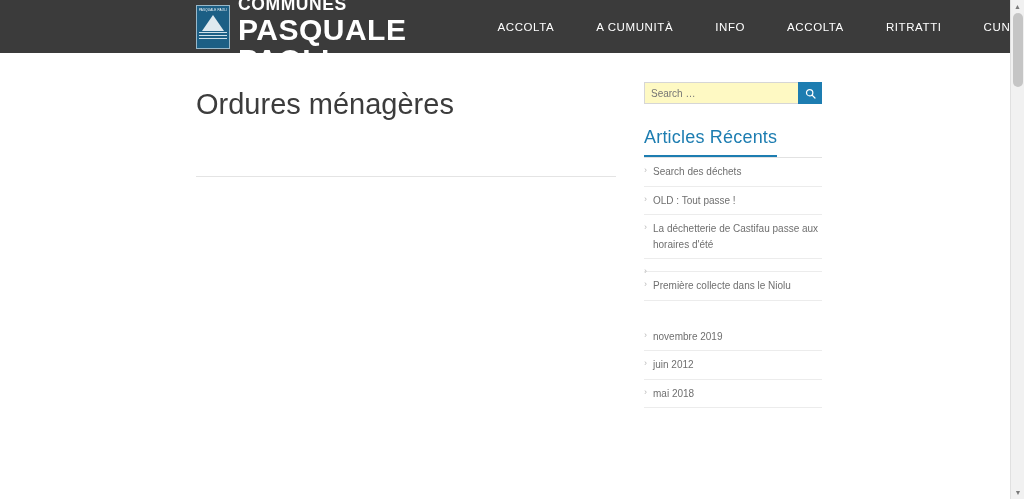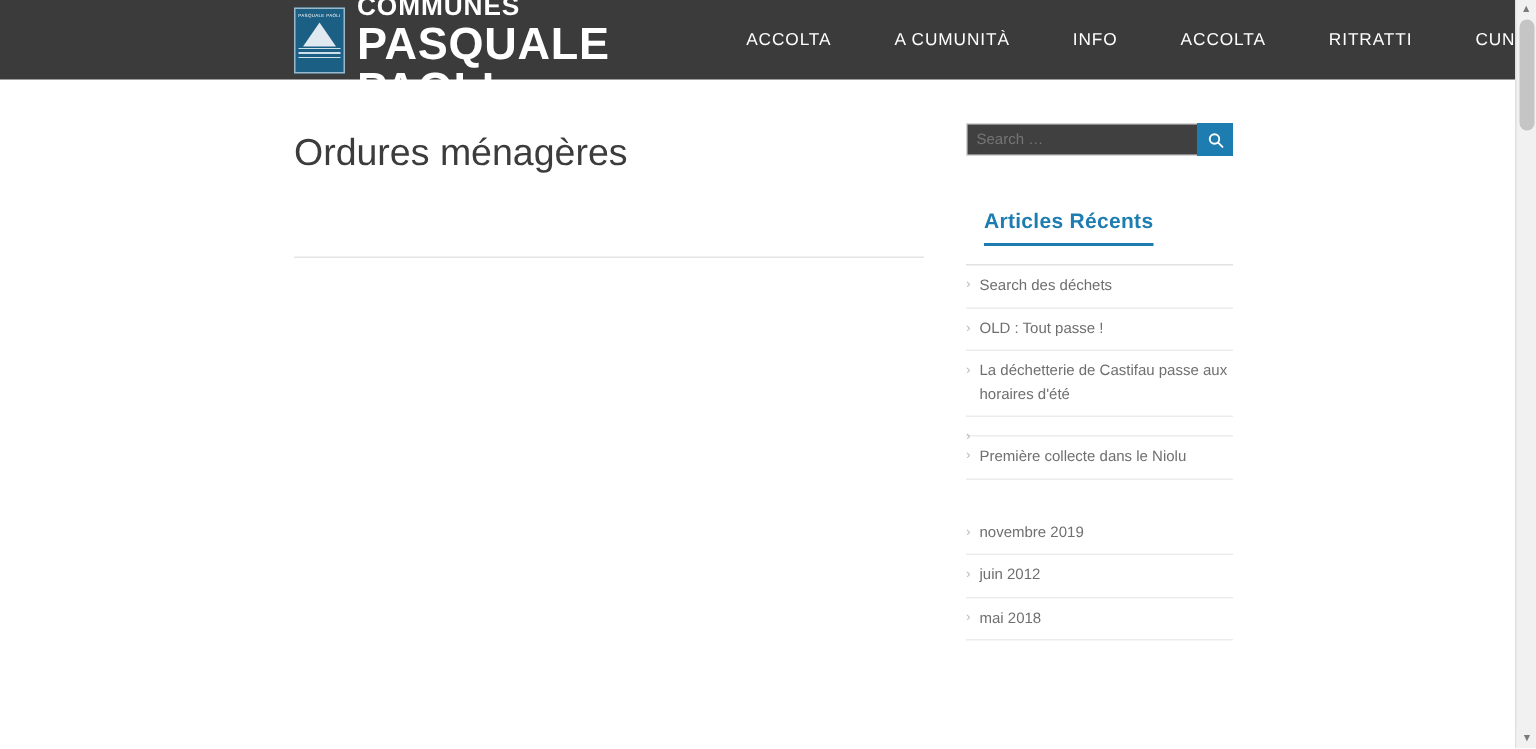--- a/index.html
+++ b/index.html
@@ -121,21 +121,21 @@
     display: flex;
     padding: 28px 0 0 0;
     position: relative;
   }
   .main {
     width: 420px;
     margin-left: 196px;
     padding-top: 6px;
   }
   .page-title {
-    font-size: 25px;
+    font-size: 29px;
     color: #3c3c3c;
     font-weight: normal;
     margin: 0 0 0 0;
     line-height: 1.2;
   }
   .title-rule {
     margin-top: 54px;
     border-top: 1px solid #e4e4e4;
     width: 420px;
   }
@@ -152,45 +152,45 @@
     margin-bottom: 23px;
   }
   .search-input {
     flex: 1;
     border: 1px solid #d6d6d6;
     border-right: none;
     font-size: 10px;
     color: #8a8a8a;
     padding: 0 6px;
     outline: none;
-    background: #404040;
+    background: #fef9c3;
     font-family: "Liberation Sans", sans-serif;
   }
   .search-btn {
     width: 24px;
     background: #1d7db1;
     border: none;
     display: flex;
     align-items: center;
     justify-content: center;
     cursor: pointer;
     padding: 0;
   }
   .search-btn svg { display:block; }
 
   .widget { margin-bottom: 22px; }
   .widget-title {
-    font-size: 14px;
+    font-size: 18px;
     color: #1d7db1;
-    font-weight: bold;
+    font-weight: normal;
     letter-spacing: .2px;
     padding-bottom: 7px;
     border-bottom: 2px solid #1d7db1;
     display: inline-block;
-    margin: 12px;
+    margin: 0;
   }
   .widget-title-wrap {
     border-bottom: 1px solid #e2e2e2;
     margin-bottom: 0;
   }
   .widget-list {
     list-style: none;
     margin: 0;
     padding: 0;
   }

